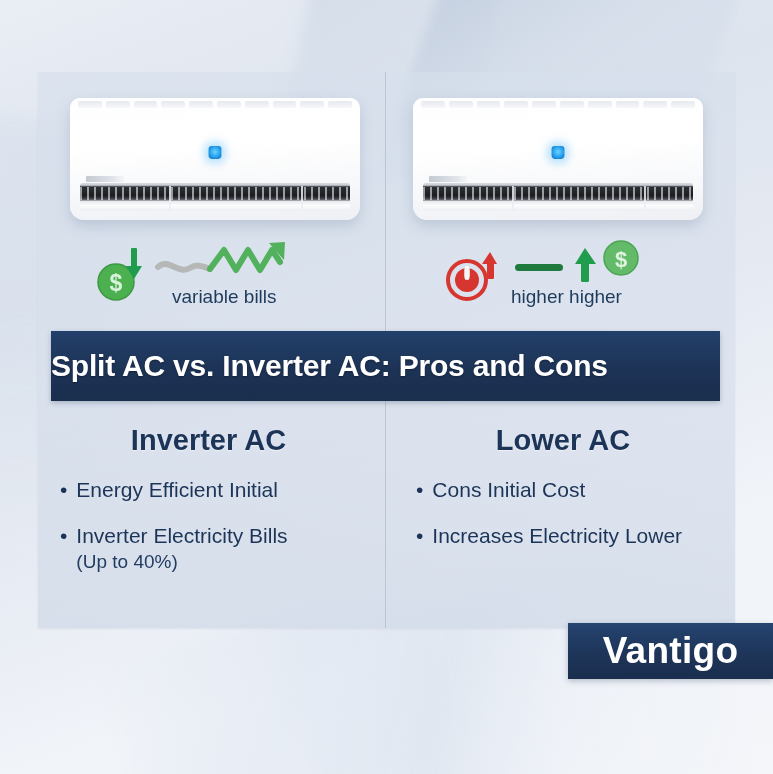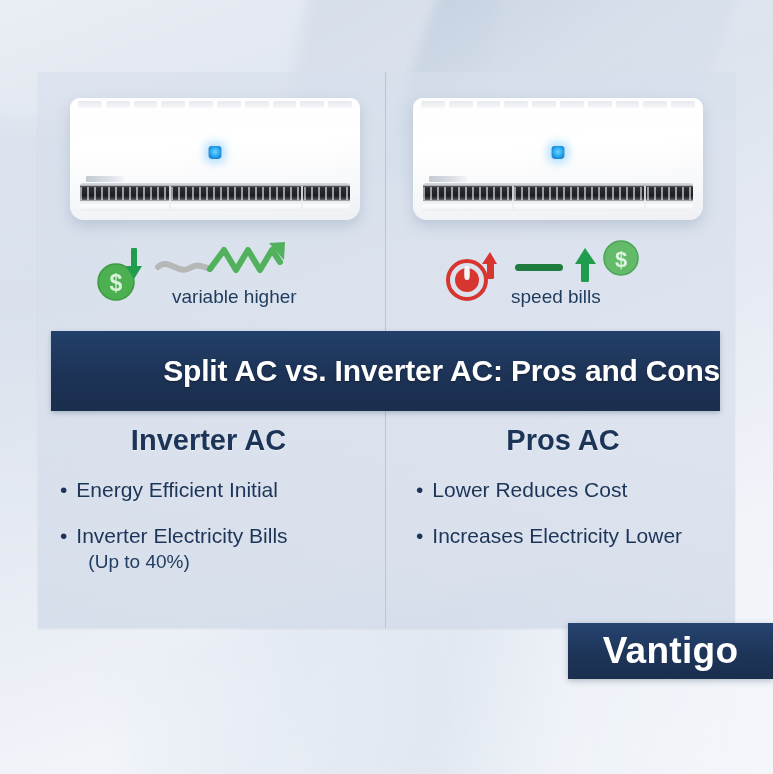--- a/index.html
+++ b/index.html
@@ -224,25 +224,25 @@
     top: 0;
     left: 0;
   }
 
   
   #title-banner {
     position: absolute;
     left: 51px;
     top: 331px;
     width: 669px;
-    height: 80px;
+    height: 70px;
     background: linear-gradient(180deg, #22406b 0%, #1d3356 55%, #1a2e4d 100%);
     display: flex;
     align-items: center;
-    justify-content: flex-end;
+    justify-content: flex-start;
     box-shadow: 0 2px 5px rgba(40,60,90,0.28);
   }
   #title-text {
     color: #ffffff;
     font-size: 30px;
     font-weight: bold;
     letter-spacing: -0.2px;
     font-family: "Liberation Sans", sans-serif;
     text-shadow: 0 1px 2px rgba(0,0,0,0.35);
     white-space: nowrap;
@@ -300,21 +300,20 @@
     color: #1c3457;
     font-family: "Liberation Sans", sans-serif;
     white-space: nowrap;
   }
   .bullet-sub {
     font-size: 19px;
     line-height: 25px;
     color: #223d61;
     font-family: "Liberation Sans", sans-serif;
     white-space: nowrap;
-    margin-left: 12px;
   }
 
   
   #brand-badge {
     position: absolute;
     left: 568px;
     top: 623px;
     width: 205px;
     height: 56px;
     background: linear-gradient(180deg, #254470 0%, #1e3559 55%, #1a2e4e 100%);
@@ -394,21 +393,21 @@
             <g fill="#1f9d4d">
               <rect x="45" y="8" width="6" height="20" rx="1"></rect>
               <polygon points="40,26 56,26 48,39"></polygon>
             </g>
 
             <path d="M72,27 C82,17 92,35 104,28 C112,23 118,27 124,29" fill="none" stroke="#b5b8b6" stroke-width="6" stroke-linecap="round" stroke-linejoin="round"></path>
 
             <path d="M124,29 L138,10 L150,30 L162,10 L174,30 L186,10 L194,22" fill="none" stroke="#52b15c" stroke-width="6" stroke-linecap="round" stroke-linejoin="round"></path>
             <polygon points="183,3 199,2 198,20" fill="#52b15c"></polygon>
           </svg>
-          <div class="icon-caption caption-left">variable higher</div>
+          <div class="icon-caption caption-left">variable bills</div>
         </div>
       </div>
 
       <div class="icon-row icon-row-right">
         <div class="icon-graphic">
           <svg class="svg-abs" width="300" height="70" viewBox="0 0 300 70" xmlns="http://www.w3.org/2000/svg">
 
             <circle cx="34" cy="40" r="19" fill="none" stroke="#d6362f" stroke-width="4"></circle>
             <circle cx="34" cy="40" r="12" fill="#d6362f"></circle>
             <rect x="31.5" y="26" width="5" height="12" rx="2.5" fill="#ffffff"></rect>
@@ -424,21 +423,21 @@
 
             <g fill="#1f9d4d">
               <rect x="148" y="20" width="8" height="22" rx="1.5"></rect>
               <polygon points="142,24 163,24 152,8"></polygon>
             </g>
 
             <circle cx="188" cy="18" r="17" fill="#63bb6a"></circle>
             <circle cx="188" cy="18" r="17" fill="none" stroke="#4ca455" stroke-width="1.5"></circle>
             <text x="188" y="27" font-family="Liberation Sans, sans-serif" font-size="22" font-weight="bold" fill="#dff3e0" text-anchor="middle">$</text>
           </svg>
-          <div class="icon-caption caption-right">speed bills</div>
+          <div class="icon-caption caption-right">higher higher</div>
         </div>
       </div>
 
     </div>
   </div>
 
   <div id="title-banner">
     <span id="title-text">Split AC vs. Inverter AC: Pros and Cons</span>
   </div>
 
@@ -457,26 +456,26 @@
           <span class="bullet-dot">•</span>
           <span class="bullet-body">
             <span class="bullet-text">Inverter Electricity Bills</span>
             <span class="bullet-sub">(Up to 40%)</span>
           </span>
         </li>
       </ul>
     </div>
 
     <div class="compare-col col-right">
-      <div class="col-heading">Pros AC</div>
+      <div class="col-heading">Lower AC</div>
       <ul class="bullet-list">
         <li class="bullet-item">
           <span class="bullet-dot">•</span>
           <span class="bullet-body">
-            <span class="bullet-text">Lower Reduces Cost</span>
+            <span class="bullet-text">Cons Initial Cost</span>
           </span>
         </li>
         <li class="bullet-item">
           <span class="bullet-dot">•</span>
           <span class="bullet-body">
             <span class="bullet-text">Increases Electricity Lower</span>
           </span>
         </li>
       </ul>
     </div>

